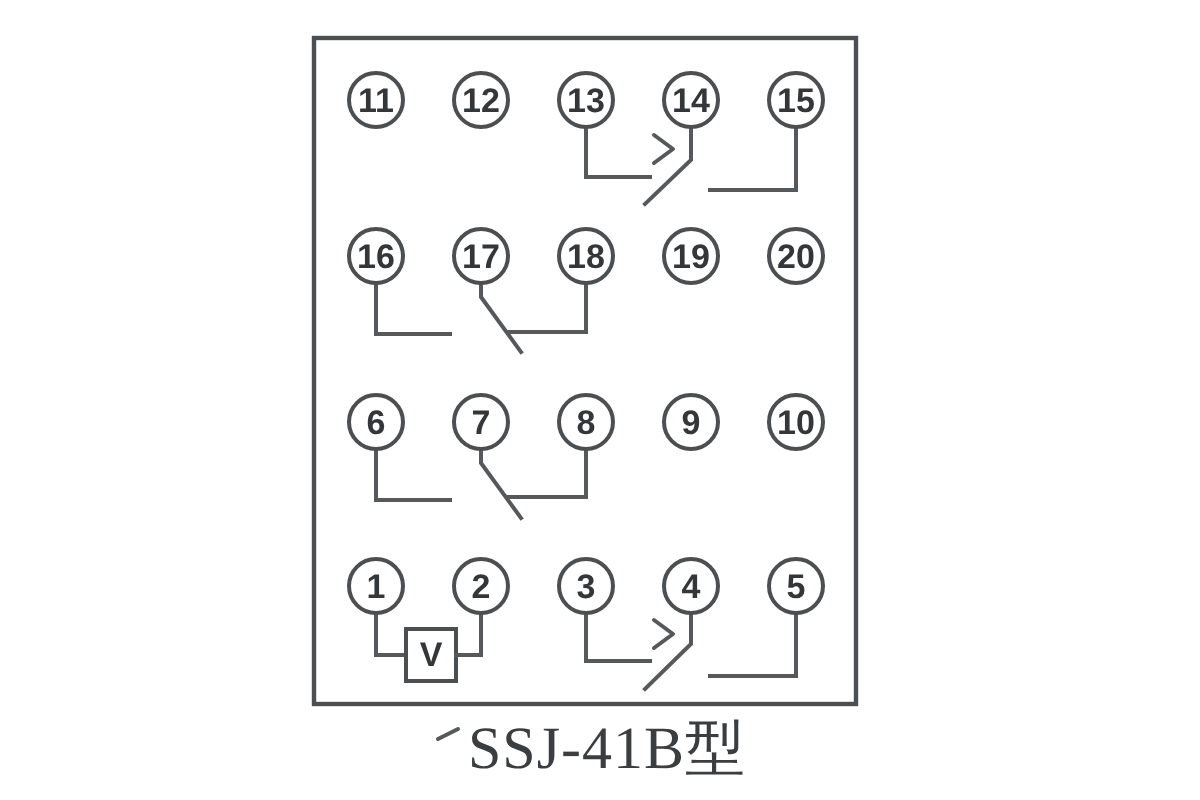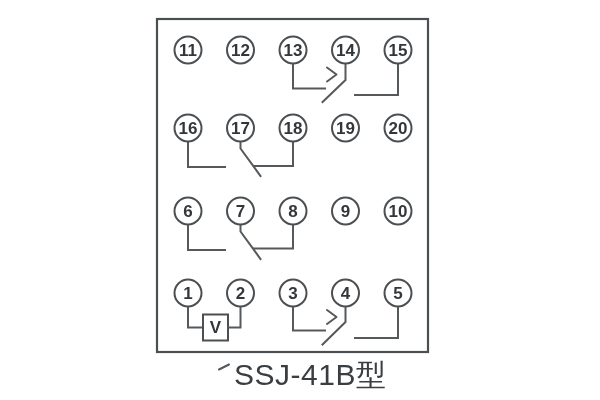--- a/index.html
+++ b/index.html
@@ -58,21 +58,21 @@
     fill: #33373a;
     font-family: "Liberation Sans", "DejaVu Sans", sans-serif;
     font-size: 17px;
     font-weight: bold;
     text-anchor: middle;
   }
   .caption {
     position: absolute;
     left: 234px;
     top: 360px;
-    font-family: Liberation Sans, sans-serif;
+    font-family: Liberation Serif, serif;
     font-size: 30px;
     line-height: 1.0;
     color: #3a3e41;
     letter-spacing: 0.5px;
     white-space: nowrap;
   }
 </style>
 </head>
 <body>
 

